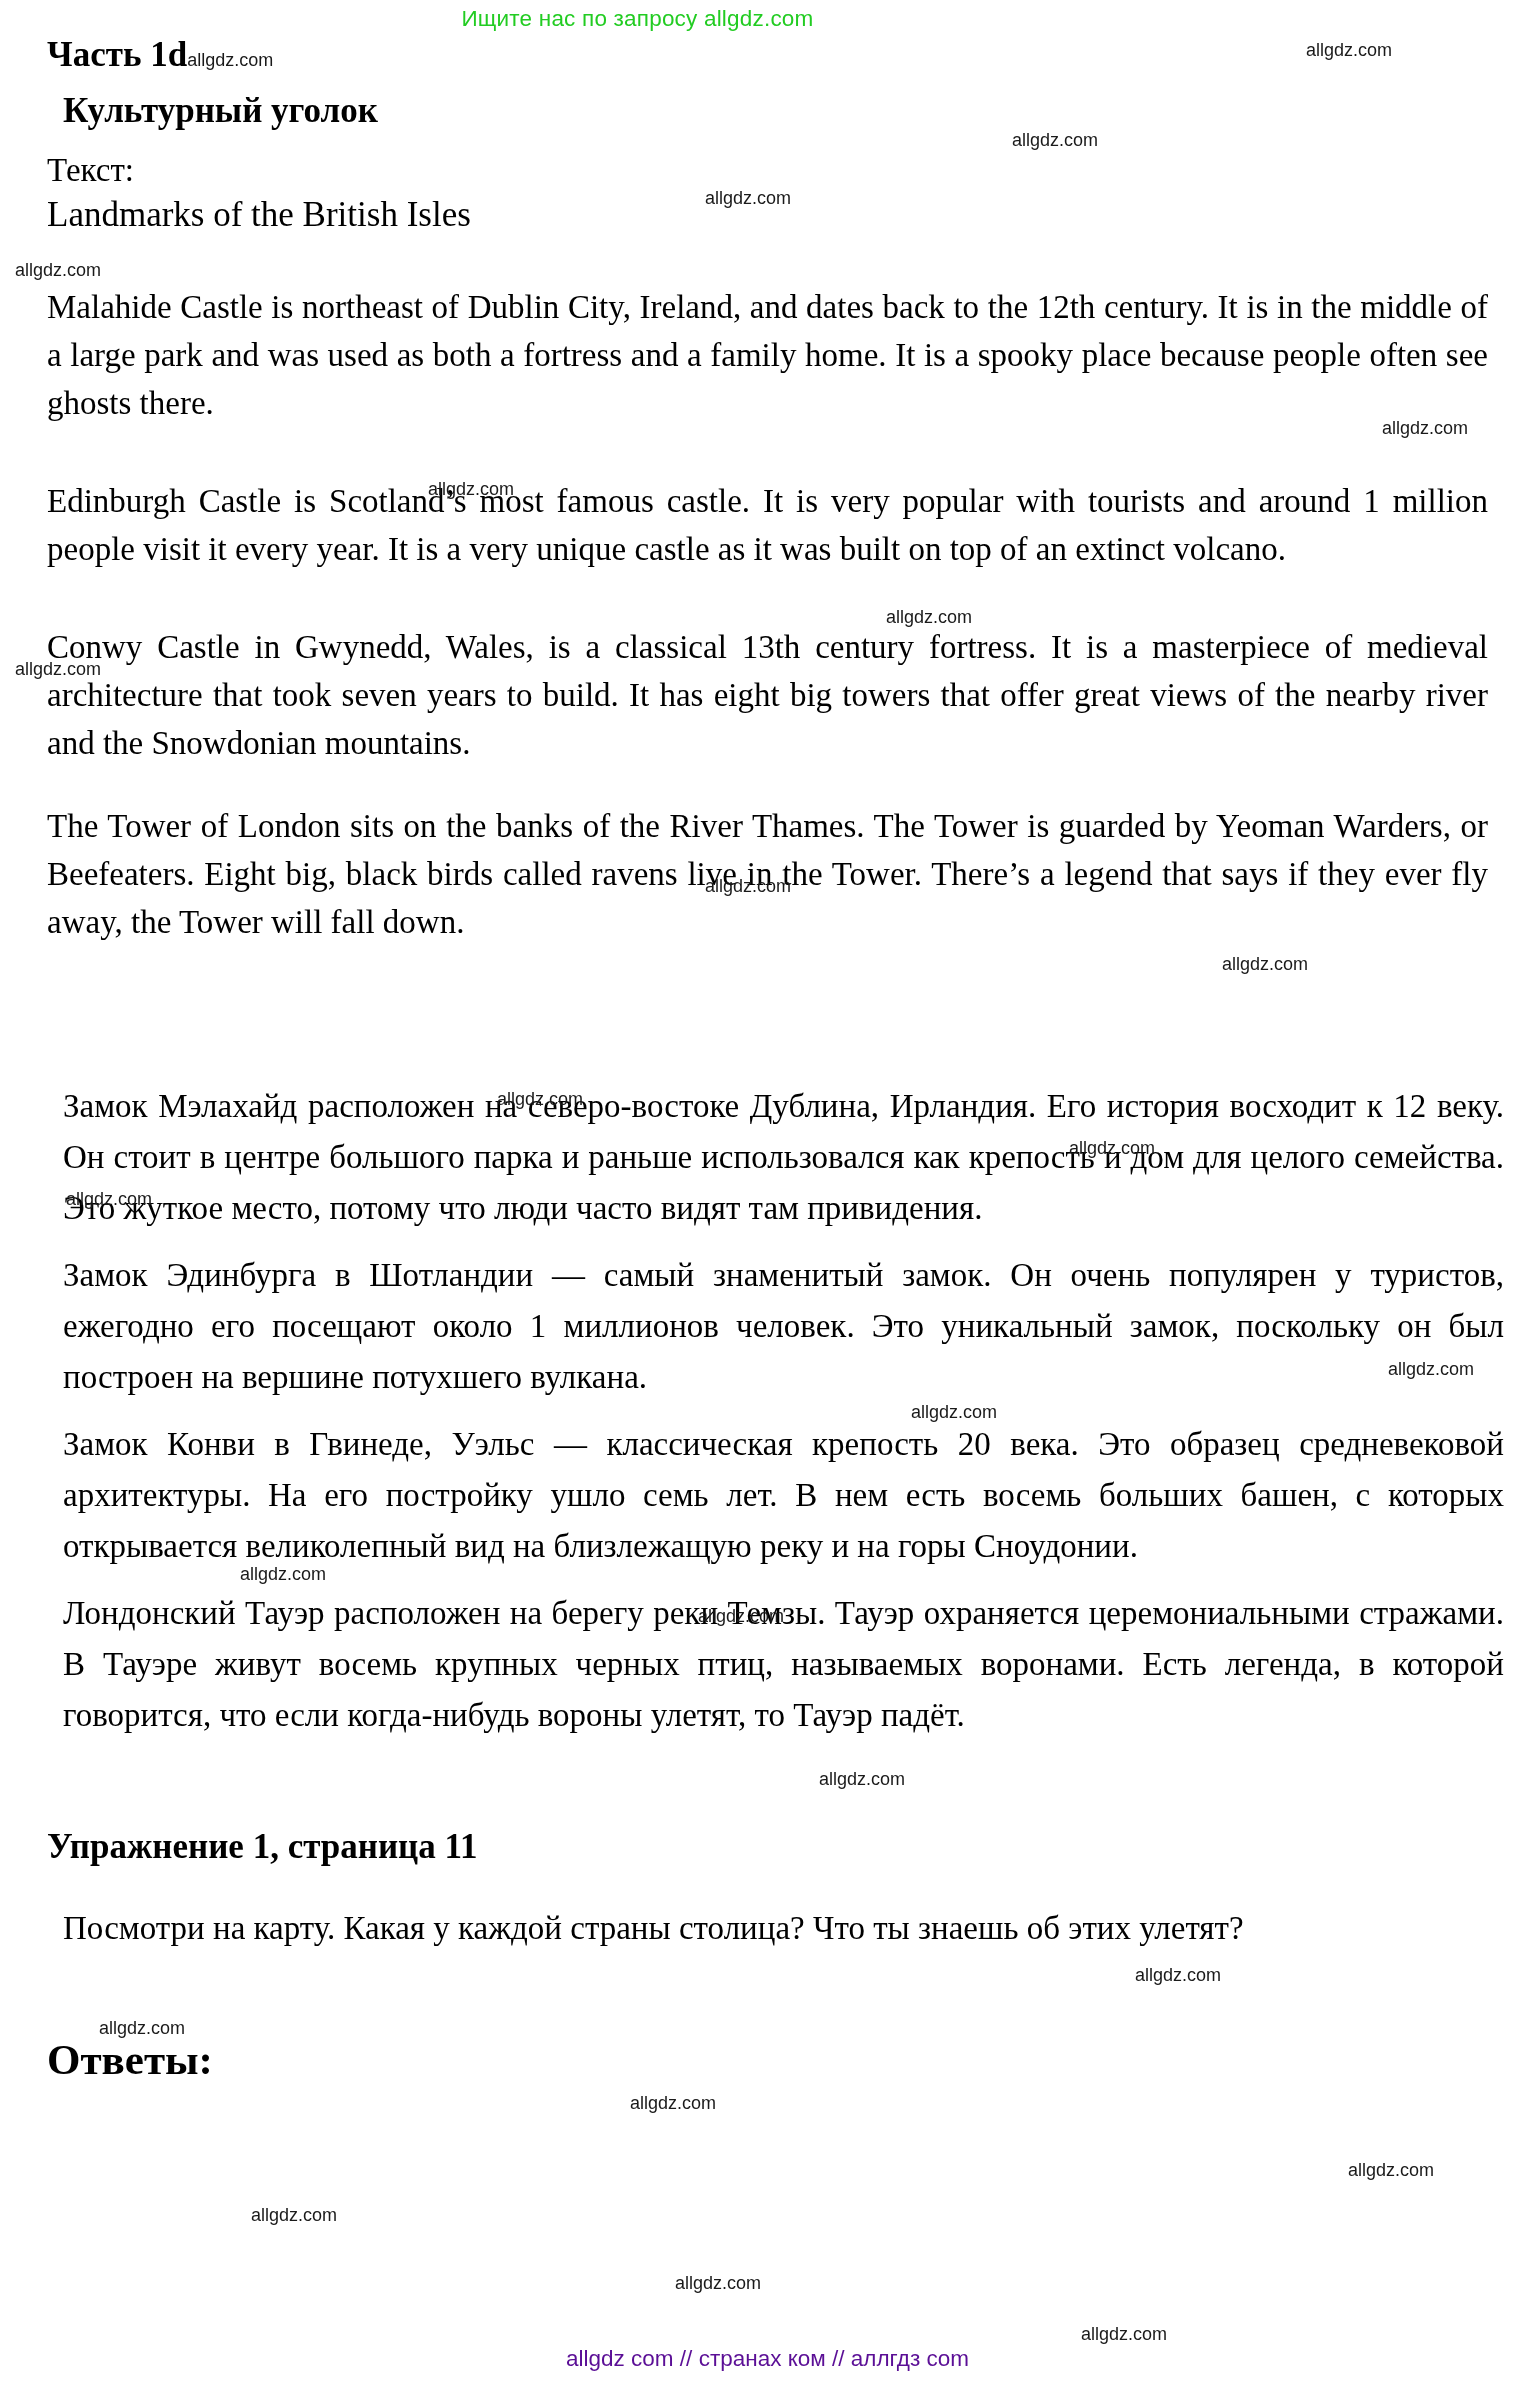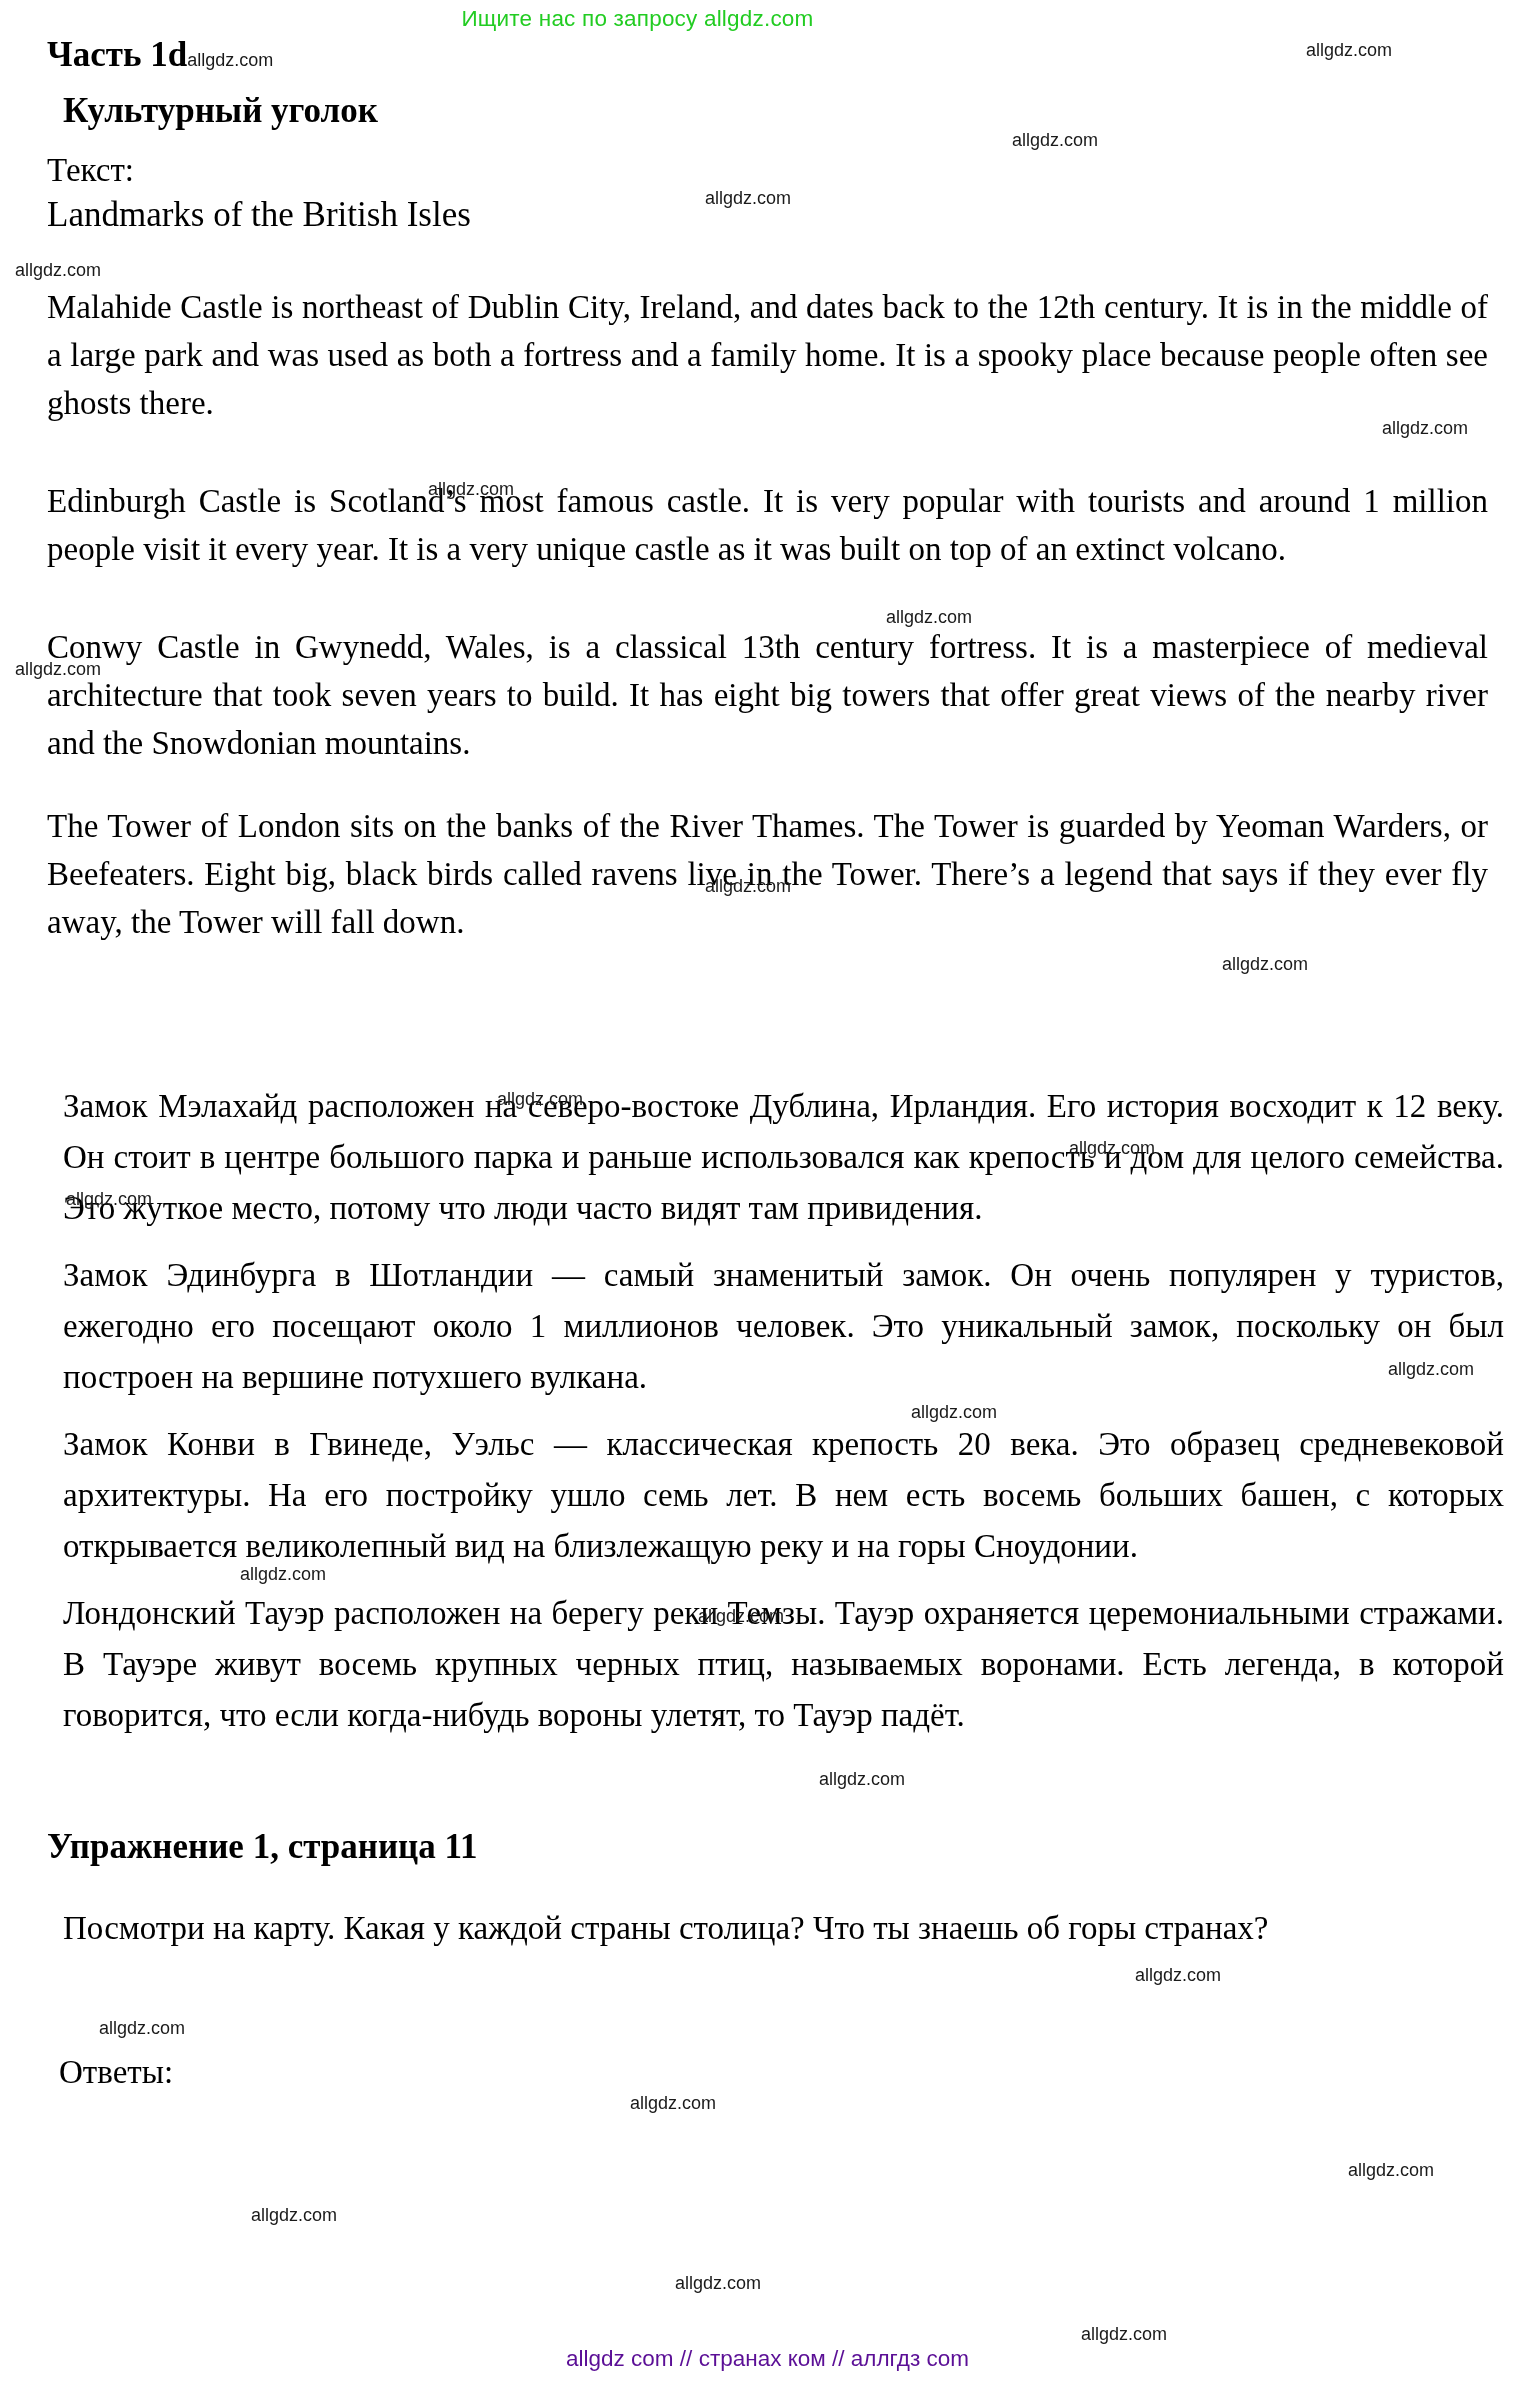--- a/index.html
+++ b/index.html
@@ -96,24 +96,25 @@
     display: block;
   }
   .h-exercise {
     font-size: 35px;
     line-height: 42px;
     font-weight: bold;
     margin: 0;
     display: block;
   }
   .answers-label {
-    font-size: 33px;
+    font-size: 43px;
     line-height: 42px;
-    margin: 12px;
-    display: block;
+    margin: 0;
+    display: block;
+    font-weight: bold;
   }
 
   .spacer-sm { height: 19.5px; }
   .spacer-md { height: 35px; }
   .spacer-lg { height: 50px; }
   .spacer-xl { height: 69px; }
 
   
   .wm {
     position: absolute;
@@ -192,21 +193,21 @@
     <p class="para-ru">Замок Конви в Гвинеде, Уэльс — классическая крепость 20 века. Это образец средневековой архитектуры. На его постройку ушло семь лет. В нем есть восемь больших башен, с которых открывается великолепный вид на близлежащую реку и на горы Сноудонии.</p>
 
     <p class="para-ru">Лондонский Тауэр расположен на берегу реки Темзы. Тауэр охраняется церемониальными стражами. В Тауэре живут восемь крупных черных птиц, называемых воронами. Есть легенда, в которой говорится, что если когда-нибудь вороны улетят, то Тауэр падёт.</p>
 
     <div class="spacer-xl"></div>
 
     <div class="h-exercise">Упражнение 1, страница 11</div>
 
     <div class="spacer-sm"></div>
 
-    <p class="para-ru">Посмотри на карту. Какая у каждой страны столица? Что ты знаешь об горы странах?</p>
+    <p class="para-ru">Посмотри на карту. Какая у каждой страны столица? Что ты знаешь об этих улетят?</p>
 
     <div class="spacer-xl"></div>
 
     <div class="answers-label">Ответы:</div>
 
   </div>
 
   <div id="watermark-layer">
       <div class="wm" style="left: 1306px; top: 41px;">allgdz.com</div>
       <div class="wm" style="left: 1012px; top: 131px;">allgdz.com</div>

